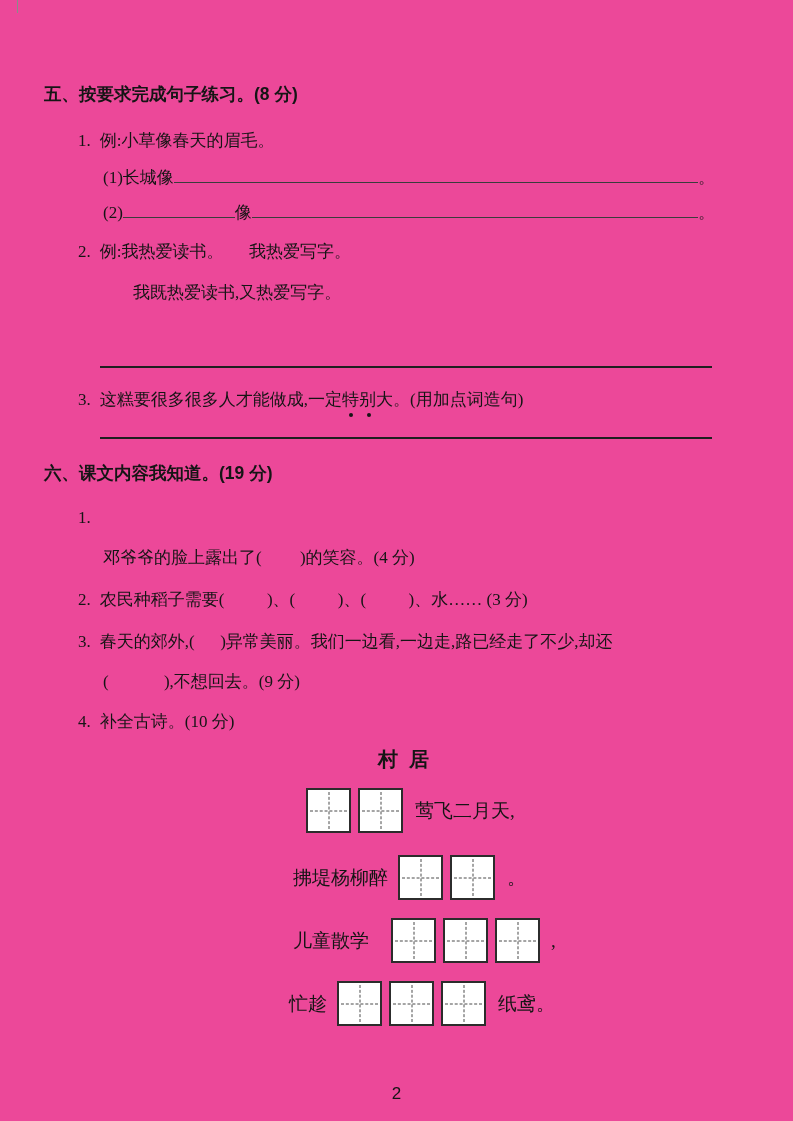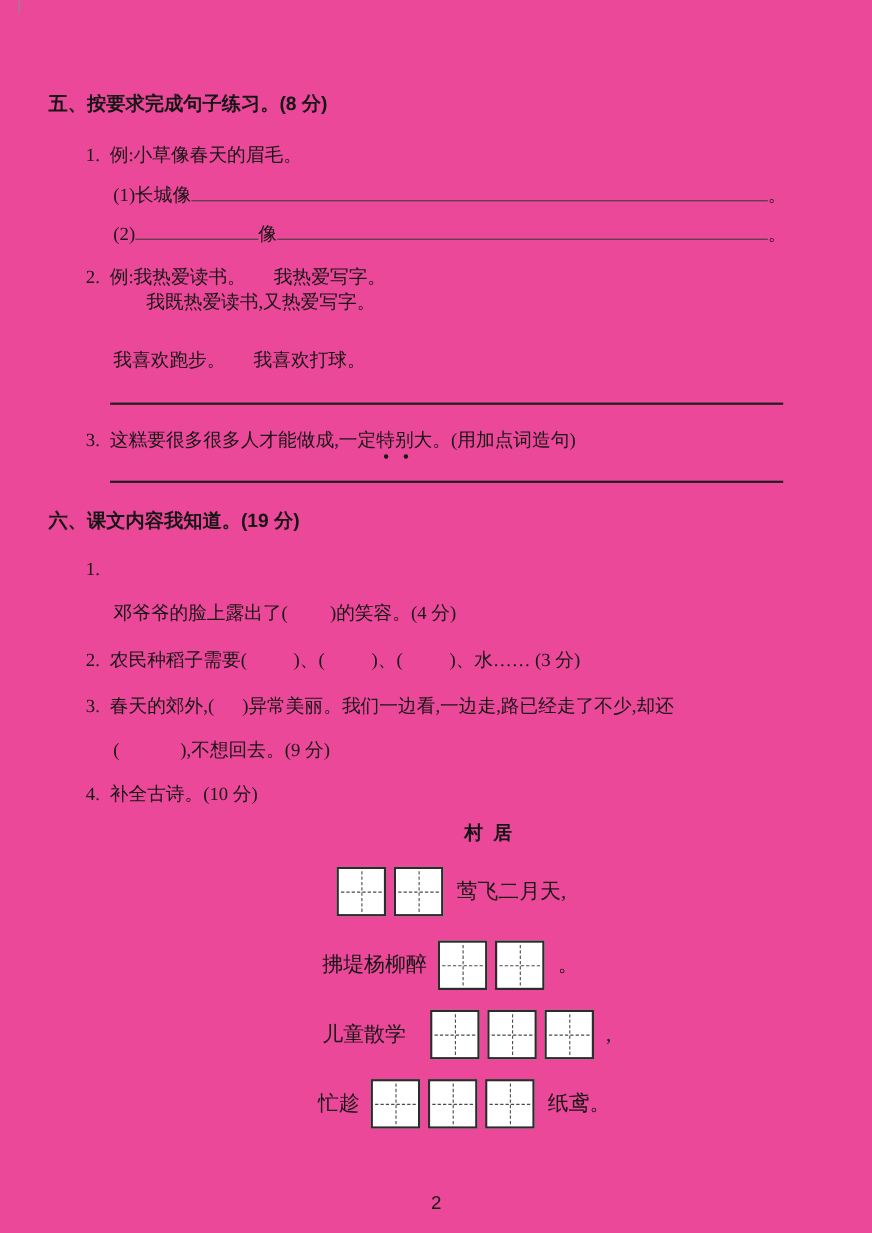--- a/index.html
+++ b/index.html
@@ -48,23 +48,22 @@
     bottom: -8px;
     width: 4px;
     height: 4px;
     border-radius: 50%;
     background: #151515;
     box-shadow: 18px 0 0 #151515;
   }
   .poem-title {
     font-family: "Liberation Sans", "DejaVu Sans", sans-serif;
     font-weight: 700;
-    font-size: 17px;
-    white-space: pre-wrap;
-    margin-left: 44px;
+    font-size: 20px;
+    white-space: pre-wrap;
   }
   .poem-row {
     display: flex;
     align-items: center;
     gap: 7px;
   }
   .poem-text {
     font-size: 19px;
     white-space: pre-wrap;
     line-height: 1;
@@ -140,25 +139,22 @@
     <span class="blank w110"></span>
     <span class="txt">像</span>
     <span class="blank grow"></span>
     <span class="txt">。</span>
   </div>
 
   <div class="abs row" style="left:78px; top:241px; width:640px;">
     <span class="num">2.</span>
     <span class="txt">例:我热爱读书。      我热爱写字。</span>
   </div>
-  <div class="abs row" style="left:133px; top:264px; width:585px;">
+  <div class="abs row" style="left:133px; top:282px; width:585px;">
     <span class="txt">我既热爱读书,又热爱写字。</span>
-  </div>
-  <div class="abs row" style="left:103px; top:317px; width:615px;">
-    <span class="txt">我喜欢跑步。      我喜欢打球。</span>
   </div>
 
   <div class="rule" style="left:100px; top:366px; width:612px;"></div>
 
   <div class="abs row" style="left:78px; top:389px; width:640px;">
     <span class="num">3.</span>
     <span class="txt"><span class="txt">这糕要很多很多人才能做成,一定</span><span class="txt dots-under">特别</span><span class="txt">大。(用加点词造句)</span></span>
   </div>
 
   <div class="rule" style="left:100px; top:437px; width:612px;"></div>

